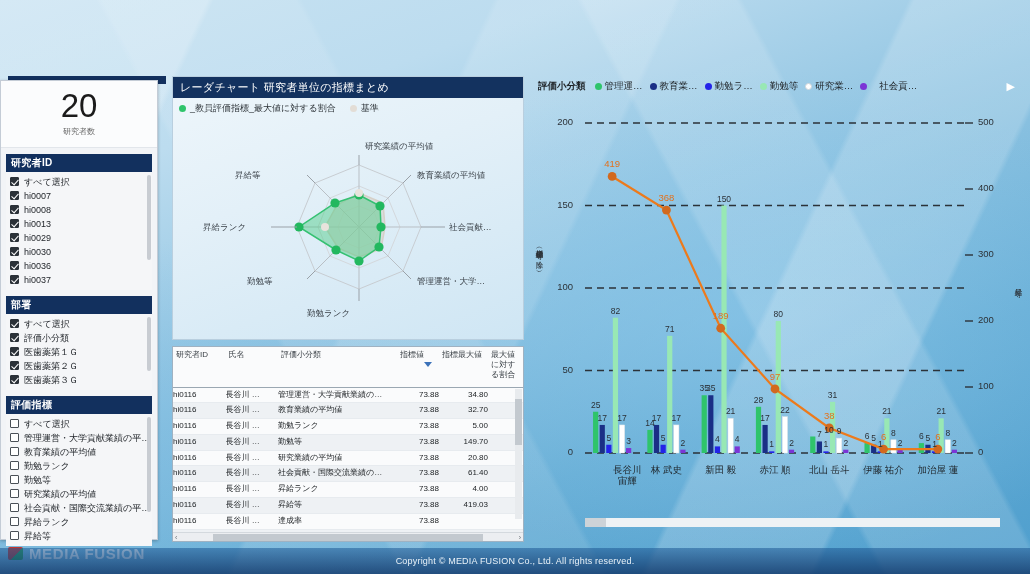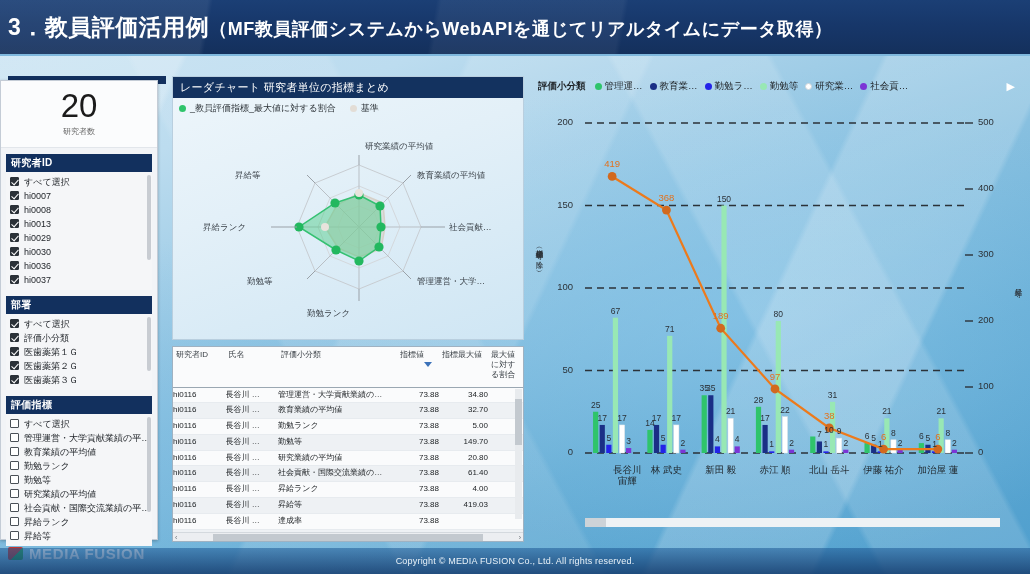--- a/index.html
+++ b/index.html
@@ -200,25 +200,20 @@
     position:absolute; left:0; bottom:0; width:1030px; height:26px;
     background:linear-gradient(180deg, rgba(30,90,150,0.55), rgba(20,60,110,0.85));
   }
 </style>
 </head>
 <body>
 
 <div id="root">
   <div class="slide-bg"></div>
 
-  <div class="title-band">
-    <div class="title-text">
-      <span>3．教員評価活用例</span><span class="title-sub">（MF教員評価システムからWebAPIを通じてリアルタイムにデータ取得）</span>
-    </div>
-  </div>
 
   <div class="sidebar-tab"></div>
   <div class="sidebar">
     <div class="kpi">
       <div class="kpi-value">20</div>
       <div class="kpi-label">研究者数</div>
     </div>
     <div id="sb-groups">
         <div class="group">
           <div class="group-title">研究者ID</div>
@@ -524,21 +519,21 @@
             <span>教育業…</span>
           </span><span class="lg-item" style="display: inline-flex; align-items: center; gap: 3px; margin-right: 7px;">
             <i class="dot" style="background: rgb(35, 35, 232);"></i>
             <span>勤勉ラ…</span>
           </span><span class="lg-item" style="display: inline-flex; align-items: center; gap: 3px; margin-right: 7px;">
             <i class="dot" style="background: rgb(152, 232, 180);"></i>
             <span>勤勉等</span>
           </span><span class="lg-item" style="display: inline-flex; align-items: center; gap: 3px; margin-right: 7px;">
             <i class="dot" style="background: rgb(255, 255, 255); border: 1px solid rgb(207, 213, 218);"></i>
             <span>研究業…</span>
-          </span><span class="lg-item" style="display: inline-flex; align-items: center; gap: 3px; margin-right: 7px;">
+          </span><span class="lg-item" style="display: inline-flex; align-items: center; gap: 12px; margin-right: 7px;">
             <i class="dot" style="background: rgb(123, 53, 214);"></i>
             <span>社会貢…</span>
           </span></span>
       <span class="legend-next">▶</span>
     </div>
     <div class="plot" id="plot">
       <svg id="plot-svg" width="495" height="432">
           <line x1="55" y1="360" x2="435" y2="360" stroke="#2b3238" stroke-width="1.4" stroke-dasharray="7 5"></line>
           <line x1="55" y1="277.5" x2="435" y2="277.5" stroke="#2b3238" stroke-width="1.4" stroke-dasharray="7 5"></line>
           <line x1="55" y1="195" x2="435" y2="195" stroke="#2b3238" stroke-width="1.4" stroke-dasharray="7 5"></line>
@@ -613,21 +608,21 @@
         <div class="tick" style="left: 0px; width: 43px; top: 23px;">200</div>
         <div class="tick right" style="left: 448px; top: 353px;">0</div>
         <div class="tick right" style="left: 448px; top: 287px;">100</div>
         <div class="tick right" style="left: 448px; top: 221px;">200</div>
         <div class="tick right" style="left: 448px; top: 155px;">300</div>
         <div class="tick right" style="left: 448px; top: 89px;">400</div>
         <div class="tick right" style="left: 448px; top: 23px;">500</div>
         <div class="bar-val" style="left: 51.6429px; top: 306.75px; width: 28px;">25</div>
         <div class="bar-val" style="left: 58.2429px; top: 319.95px; width: 28px;">17</div>
         <div class="bar-val" style="left: 64.8429px; top: 339.75px; width: 28px;">5</div>
-        <div class="bar-val" style="left: 71.4429px; top: 212.7px; width: 28px;">67</div>
+        <div class="bar-val" style="left: 71.4429px; top: 212.7px; width: 28px;">82</div>
         <div class="bar-val" style="left: 78.0429px; top: 319.95px; width: 28px;">17</div>
         <div class="bar-val" style="left: 84.6429px; top: 343.05px; width: 28px;">3</div>
         <div class="cat-label" style="left: 70px; width: 54.2857px; top: 372px;">長谷川
 宙輝</div>
         <div class="bar-val" style="left: 105.929px; top: 324.9px; width: 28px;">14</div>
         <div class="bar-val" style="left: 112.529px; top: 319.95px; width: 28px;">17</div>
         <div class="bar-val" style="left: 119.129px; top: 339.75px; width: 28px;">5</div>
         <div class="bar-val" style="left: 125.729px; top: 230.85px; width: 28px;">71</div>
         <div class="bar-val" style="left: 132.329px; top: 319.95px; width: 28px;">17</div>
         <div class="bar-val" style="left: 138.929px; top: 344.7px; width: 28px;">2</div>

